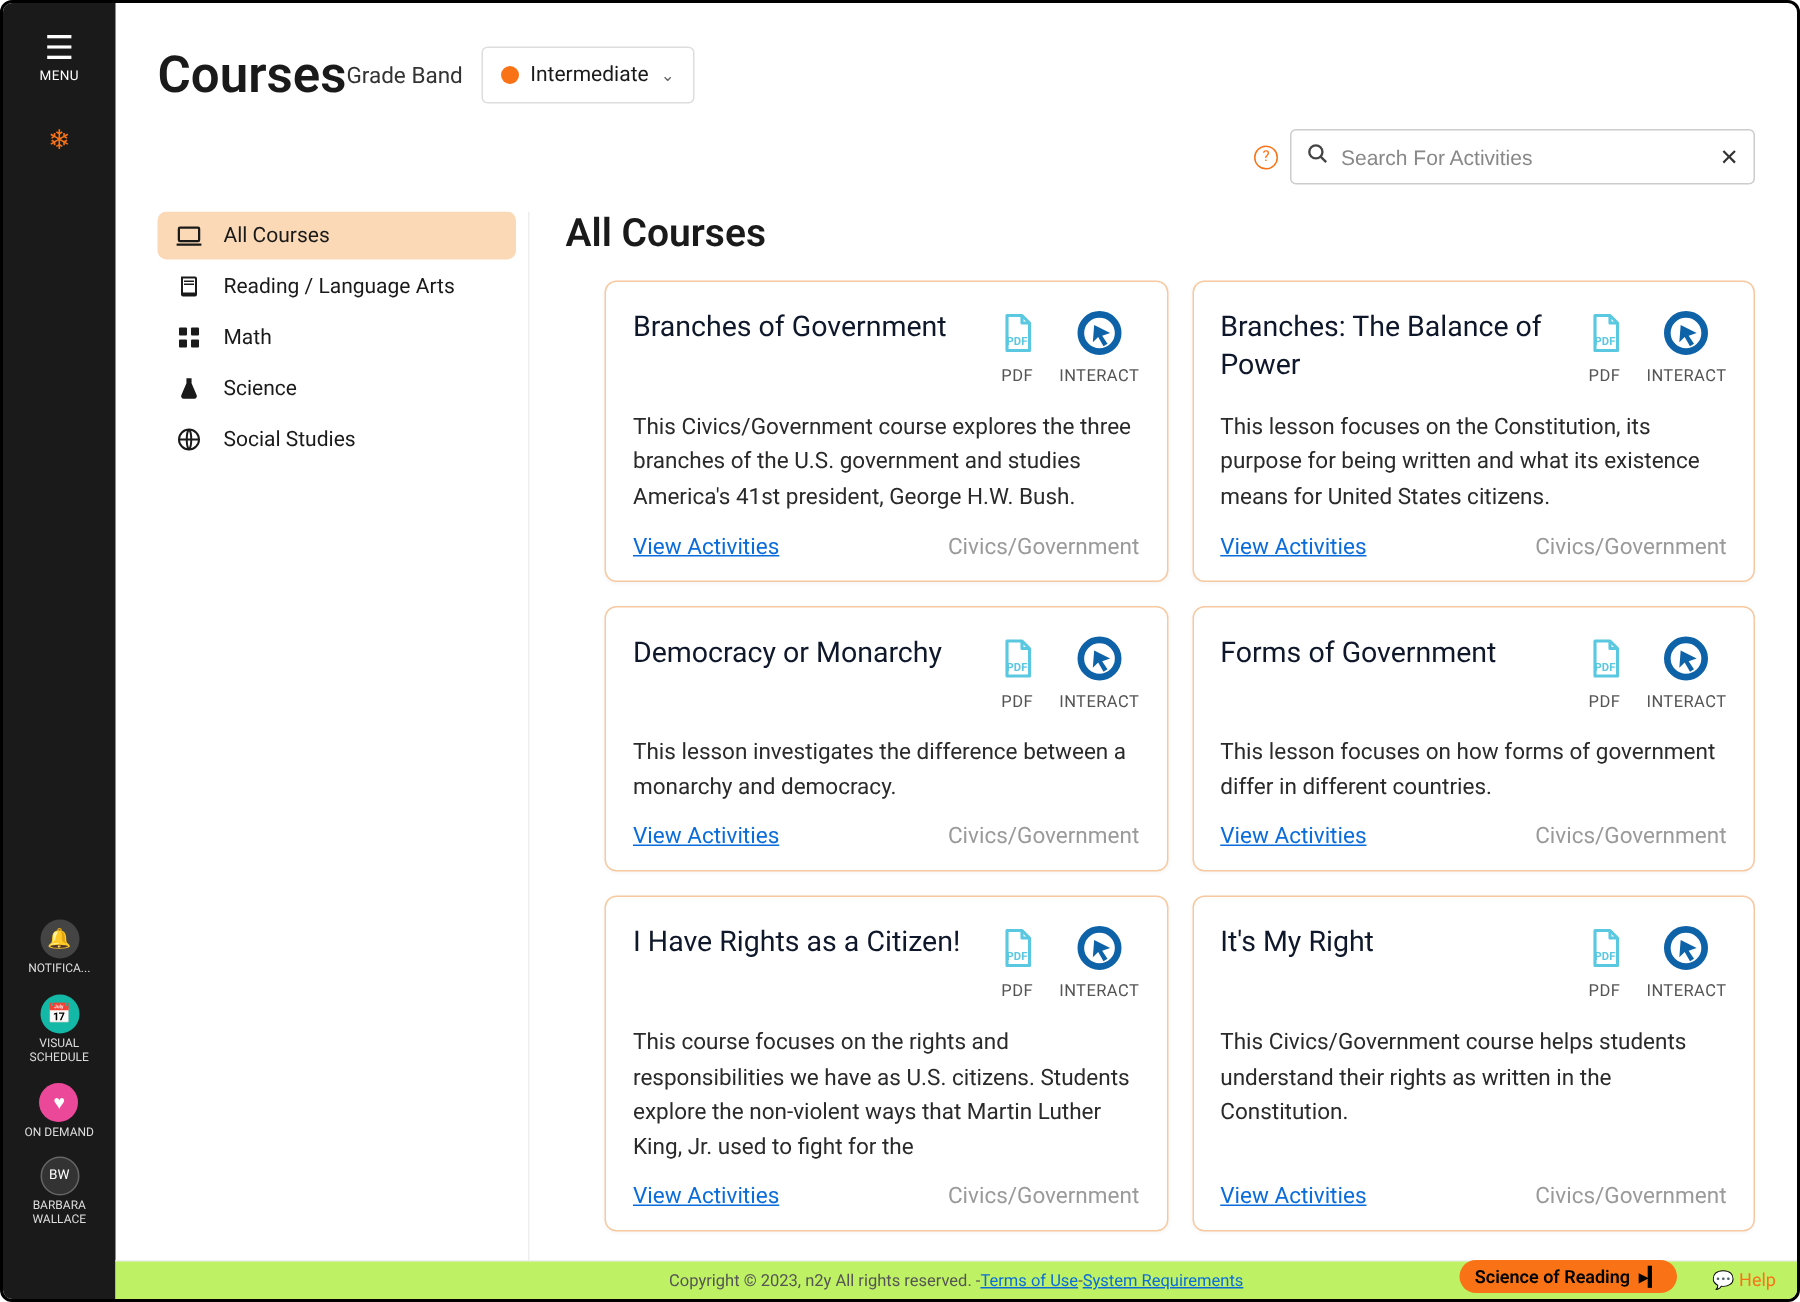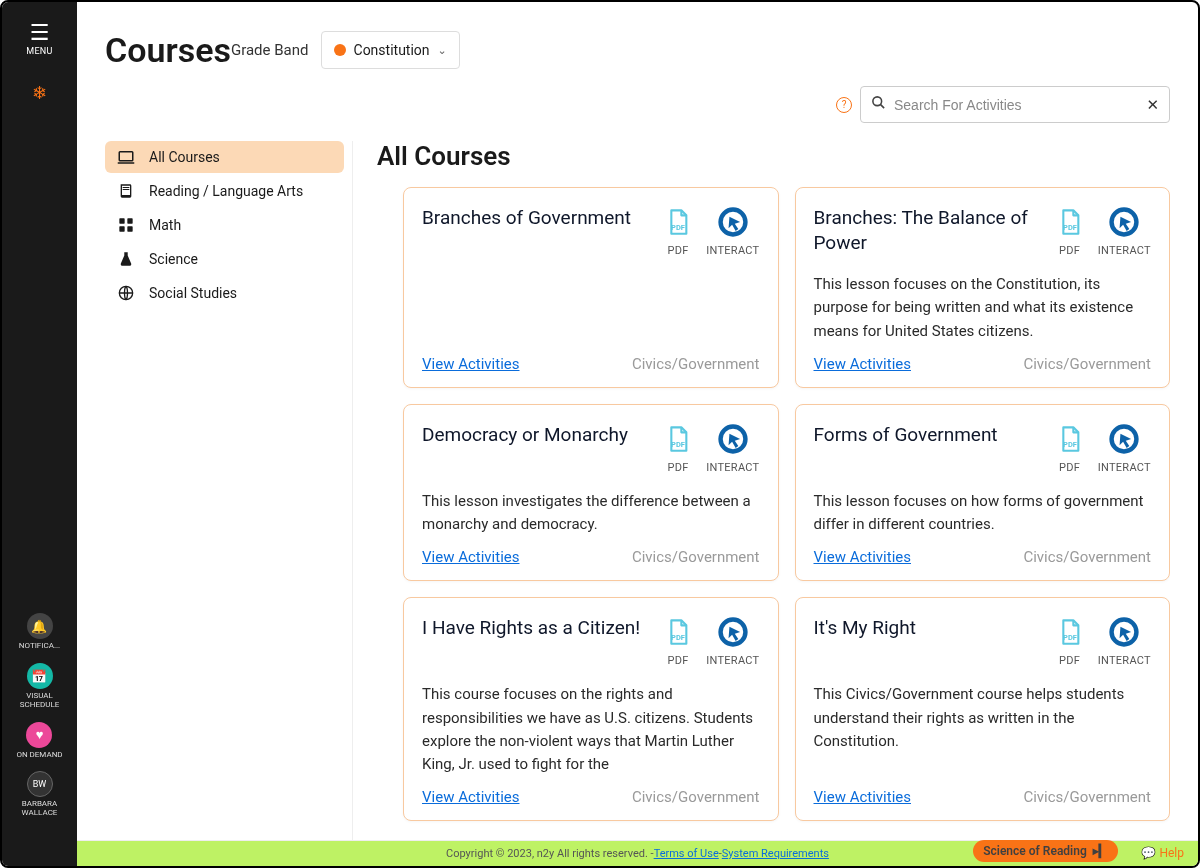--- a/index.html
+++ b/index.html
@@ -332,21 +332,21 @@
     .footer-bar a {
       color: #0a6cdb;
       text-decoration: underline;
       cursor: pointer;
     }
     .footer-pill {
       position: absolute;
       right: 80px;
       bottom: 4px;
       background: #f97316;
-      color: #404040;
+      color: #000000;
       border-radius: 14px;
       padding: 4px 10px;
       font-size: 12px;
       font-weight: 600;
       display: flex;
       align-items: center;
       gap: 6px;
       cursor: pointer;
     }
     .help-link {
@@ -393,21 +393,21 @@
     </div>
   </div>
 
   <div class="main-wrap">
     <div class="header-row">
       <h1 class="page-title">Courses</h1>
       <div class="header-right">
         <span class="grade-band-label">Grade Band</span>
         <div class="grade-select">
           <span class="orange-dot"></span>
-          <span>Constitution</span>
+          <span>Intermediate</span>
           <span class="chevron-down">⌄</span>
         </div>
       </div>
     </div>
 
     <div class="search-row">
       <div class="help-circle">?</div>
       <div class="search-box">
         <span class="search-icon">
           <svg width="15" height="15" viewBox="0 0 24 24" fill="none" stroke="currentColor" stroke-width="2.5">
@@ -493,20 +493,21 @@
                     <div class="action-icon">
                       <svg width="32" height="32" viewBox="0 0 36 36">
                         <circle cx="18" cy="18" r="14" fill="none" stroke="#0d62a8" stroke-width="5"></circle>
                         <path d="M14 12 L26 18 L20 20 L24 26 L21 28 L17 21 L13 25 Z" fill="#0d62a8"></path>
                       </svg>
                     </div>
                     <div class="action-label">INTERACT</div>
                   </div>
                 </div>
               </div>
+              <div class="card-desc">This Civics/Government course explores the three branches of the U.S. government and studies America's 41st president, George H.W. Bush.</div>
               <div class="card-footer">
                 <a class="view-link">View Activities</a>
                 <span class="card-tag">Civics/Government</span>
               </div>
             </div>
             <div class="course-card">
               <div class="card-top">
                 <div class="card-title">Branches: The Balance of Power</div>
                 <div class="card-actions">
                   <div class="action-item">

